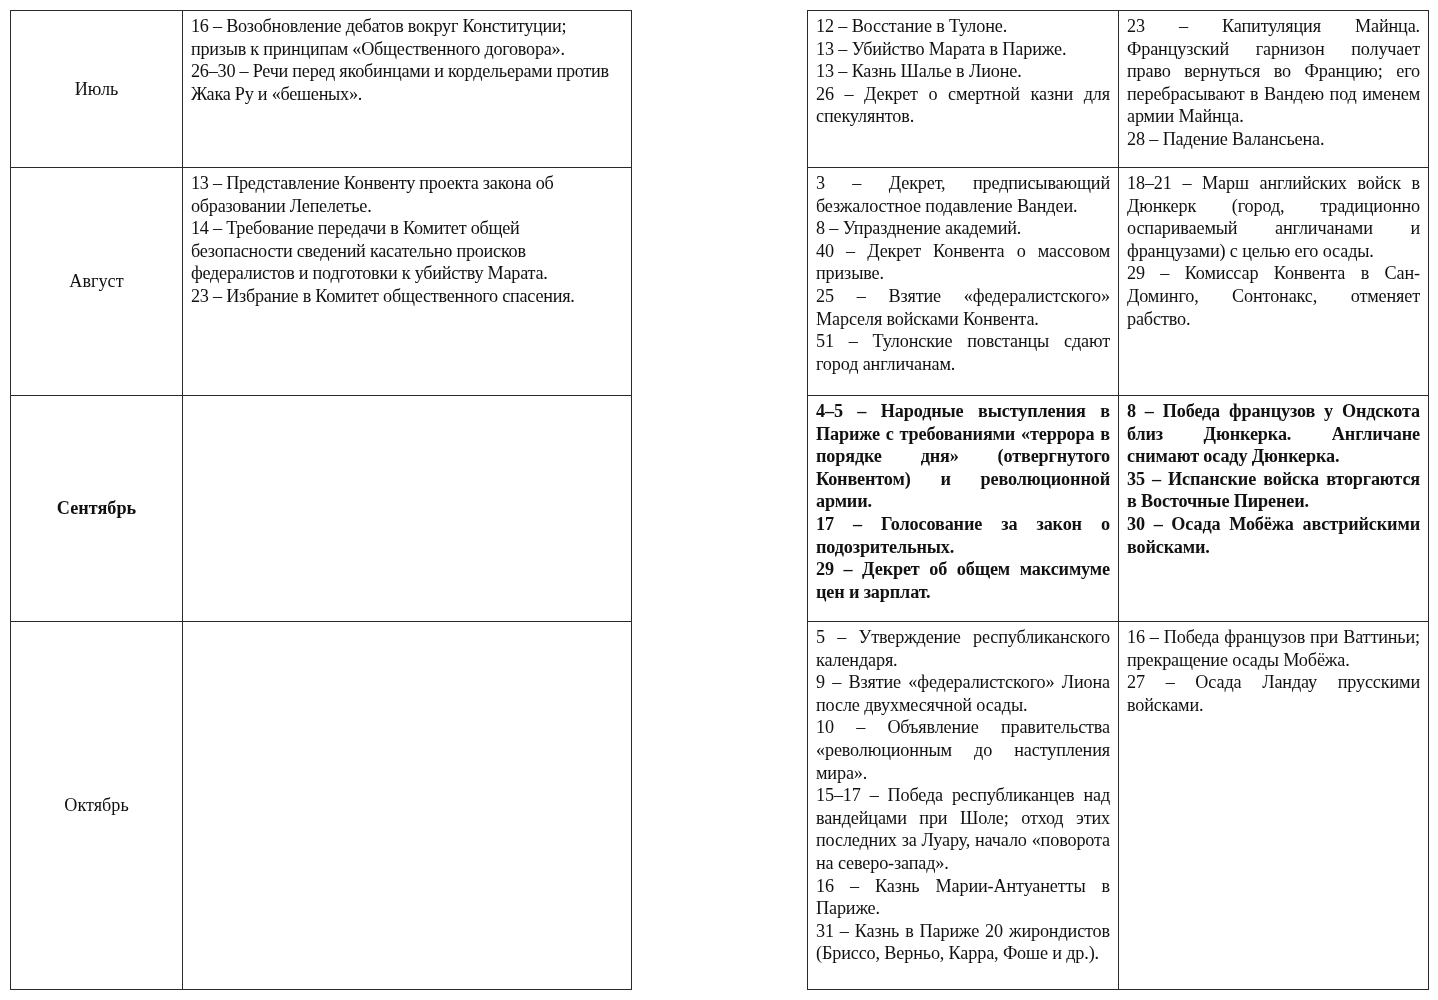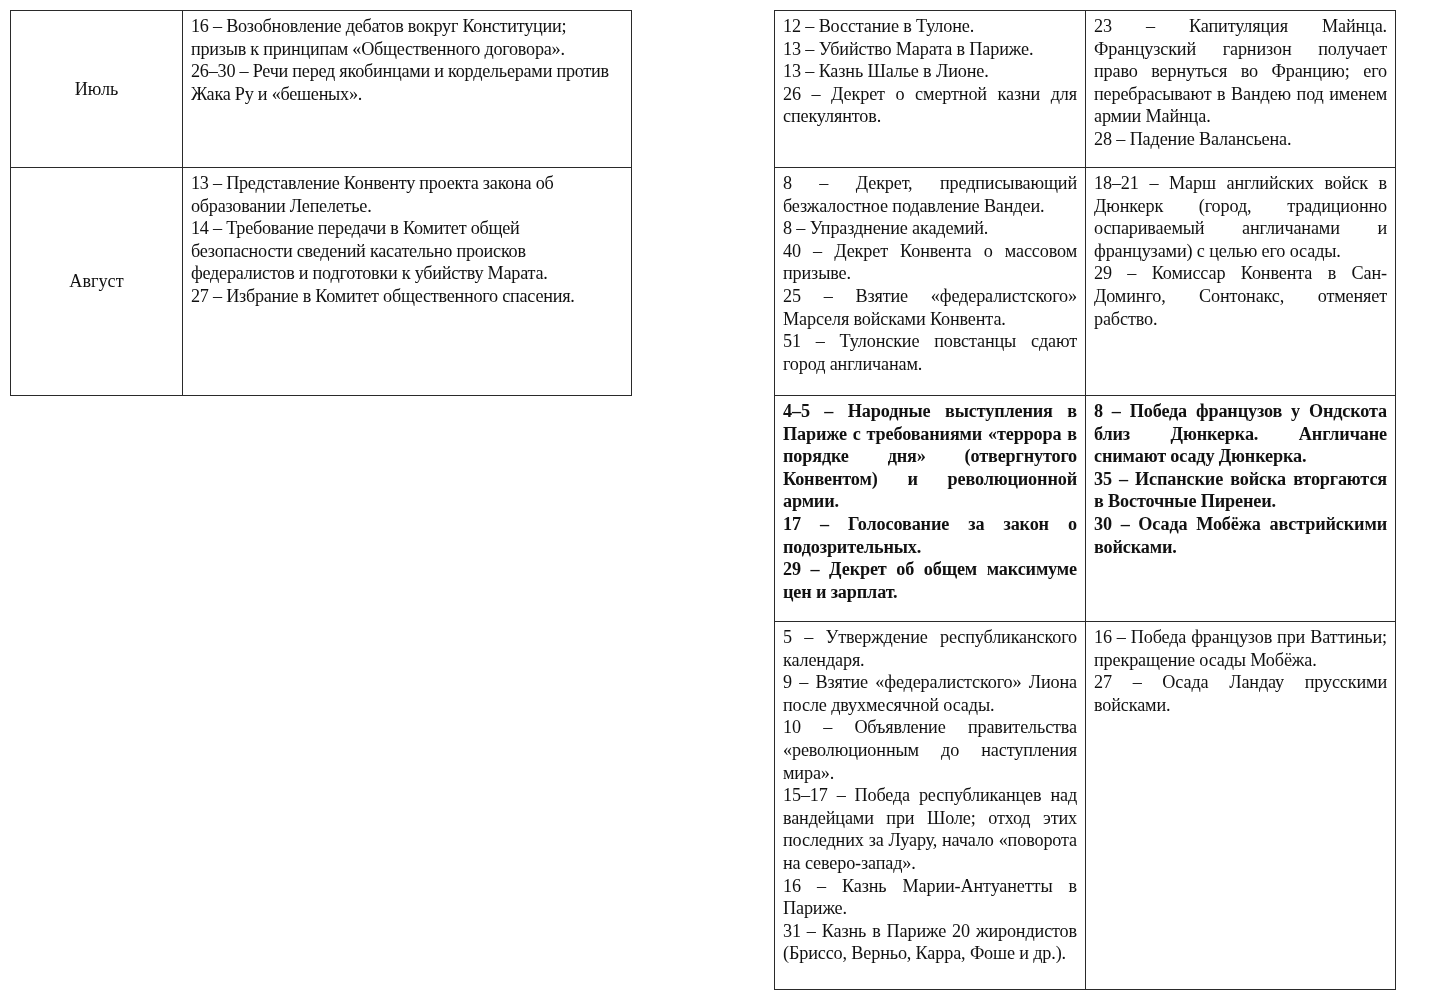--- a/index.html
+++ b/index.html
@@ -18,21 +18,21 @@
       border: 1.5px solid #2a2a2a;
       vertical-align: top;
       padding: 4px 8px 0 8px;
       font-size: 18.2px;
       line-height: 22.6px;
       margin-left: 44px;
     }
     #left-table { left: 10px; width: 621px; }
     #left-table col.c-month { width: 172px; }
     #left-table col.c-events { width: 449px; }
-    #right-table { left: 774px; width: 621px; }
+    #right-table { left: 807px; width: 621px; }
     #right-table col.c-a { width: 311px; }
     #right-table col.c-b { width: 310px; }
     tr.r1 { height: 157px; }
     tr.r2 { height: 228px; }
     tr.r3 { height: 226px; font-weight: bold; }
     tr.r4 { height: 368px; }
     td.month {
       vertical-align: middle !important;
       text-align: center;
       font-size: 18.5px;
@@ -57,22 +57,30 @@
       <td class="events-cell">
         <span class="entry">16 – Возобновление дебатов вокруг Конституции; призыв к принципам «Общественного договора».</span>
         <span class="entry">26–30 – Речи перед якобинцами и кордельерами против Жака Ру и «бешеных».</span>
       </td>
     </tr>
     <tr class="r2">
       <td class="month">Август</td>
       <td class="events-cell">
         <span class="entry">13 – Представление Конвенту проекта закона об образовании Лепелетье.</span>
         <span class="entry">14 – Требование передачи в Комитет общей безопасности сведений касательно происков федералистов и подготовки к убийству Марата.</span>
-        <span class="entry">27 – Избрание в Комитет общественного спасения.</span>
+        <span class="entry">23 – Избрание в Комитет общественного спасения.</span>
       </td>
+    </tr>
+    <tr class="r3">
+      <td class="month">Сентябрь</td>
+      <td class="events-cell"></td>
+    </tr>
+    <tr class="r4">
+      <td class="month">Октябрь</td>
+      <td class="events-cell"></td>
     </tr>
   </tbody>
 </table>
 
 <table id="right-table" class="chron">
   <colgroup>
       <col class="c-a">
       <col class="c-b">
     </colgroup>
   <tbody>
@@ -83,21 +91,21 @@
         <span class="entry">13 – Казнь Шалье в Лионе.</span>
         <span class="entry">26 – Декрет о смертной казни для спекулянтов.</span>
       </td>
       <td class="just">
         <span class="entry">23 – Капитуляция Майнца. Французский гарнизон получает право вернуться во Францию; его перебрасывают в Вандею под именем армии Майнца.</span>
         <span class="entry">28 – Падение Валансьена.</span>
       </td>
     </tr>
     <tr class="r2">
       <td class="just">
-        <span class="entry">8 – Декрет, предписывающий безжалостное подавление Вандеи.</span>
+        <span class="entry">3 – Декрет, предписывающий безжалостное подавление Вандеи.</span>
         <span class="entry">8 – Упразднение академий.</span>
         <span class="entry">40 – Декрет Конвента о массовом призыве.</span>
         <span class="entry">25 – Взятие «федералистского» Марселя войсками Конвента.</span>
         <span class="entry">51 – Тулонские повстанцы сдают город англичанам.</span>
       </td>
       <td class="just">
         <span class="entry">18–21 – Марш английских войск в Дюнкерк (город, традиционно оспариваемый англичанами и французами) с целью его осады.</span>
         <span class="entry">29 – Комиссар Конвента в Сан-Доминго, Сонтонакс, отменяет рабство.</span>
       </td>
     </tr>

